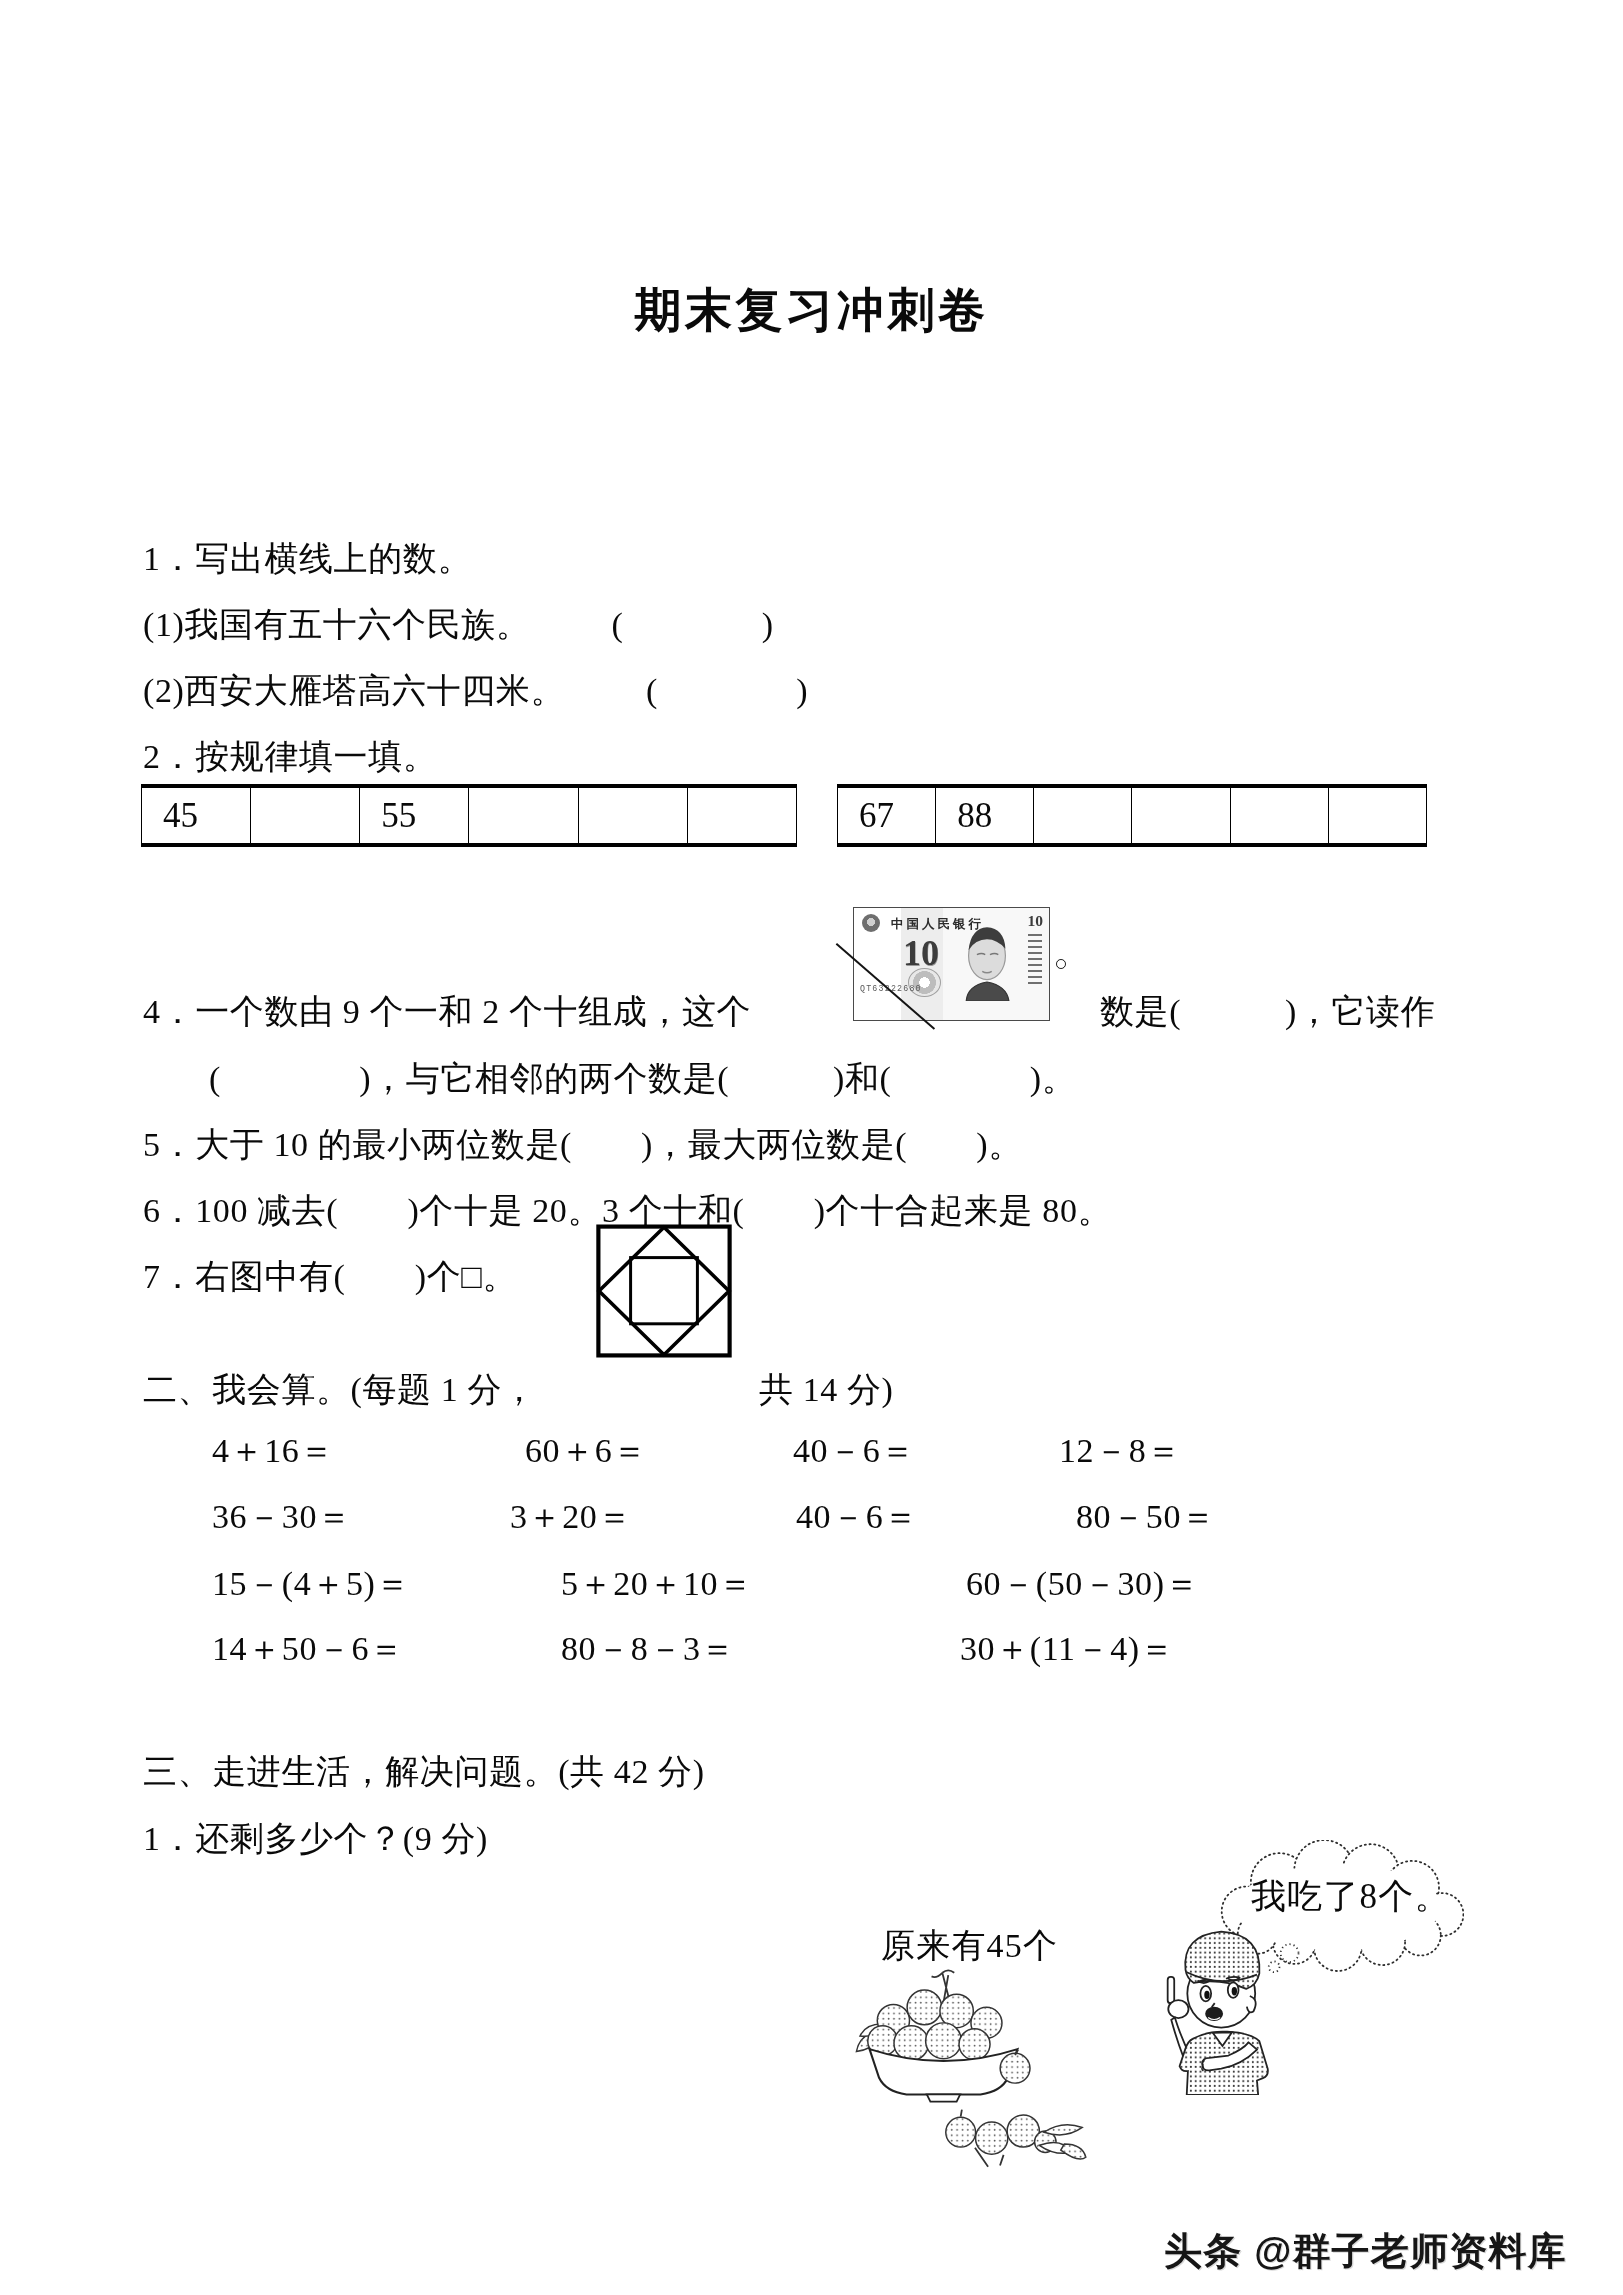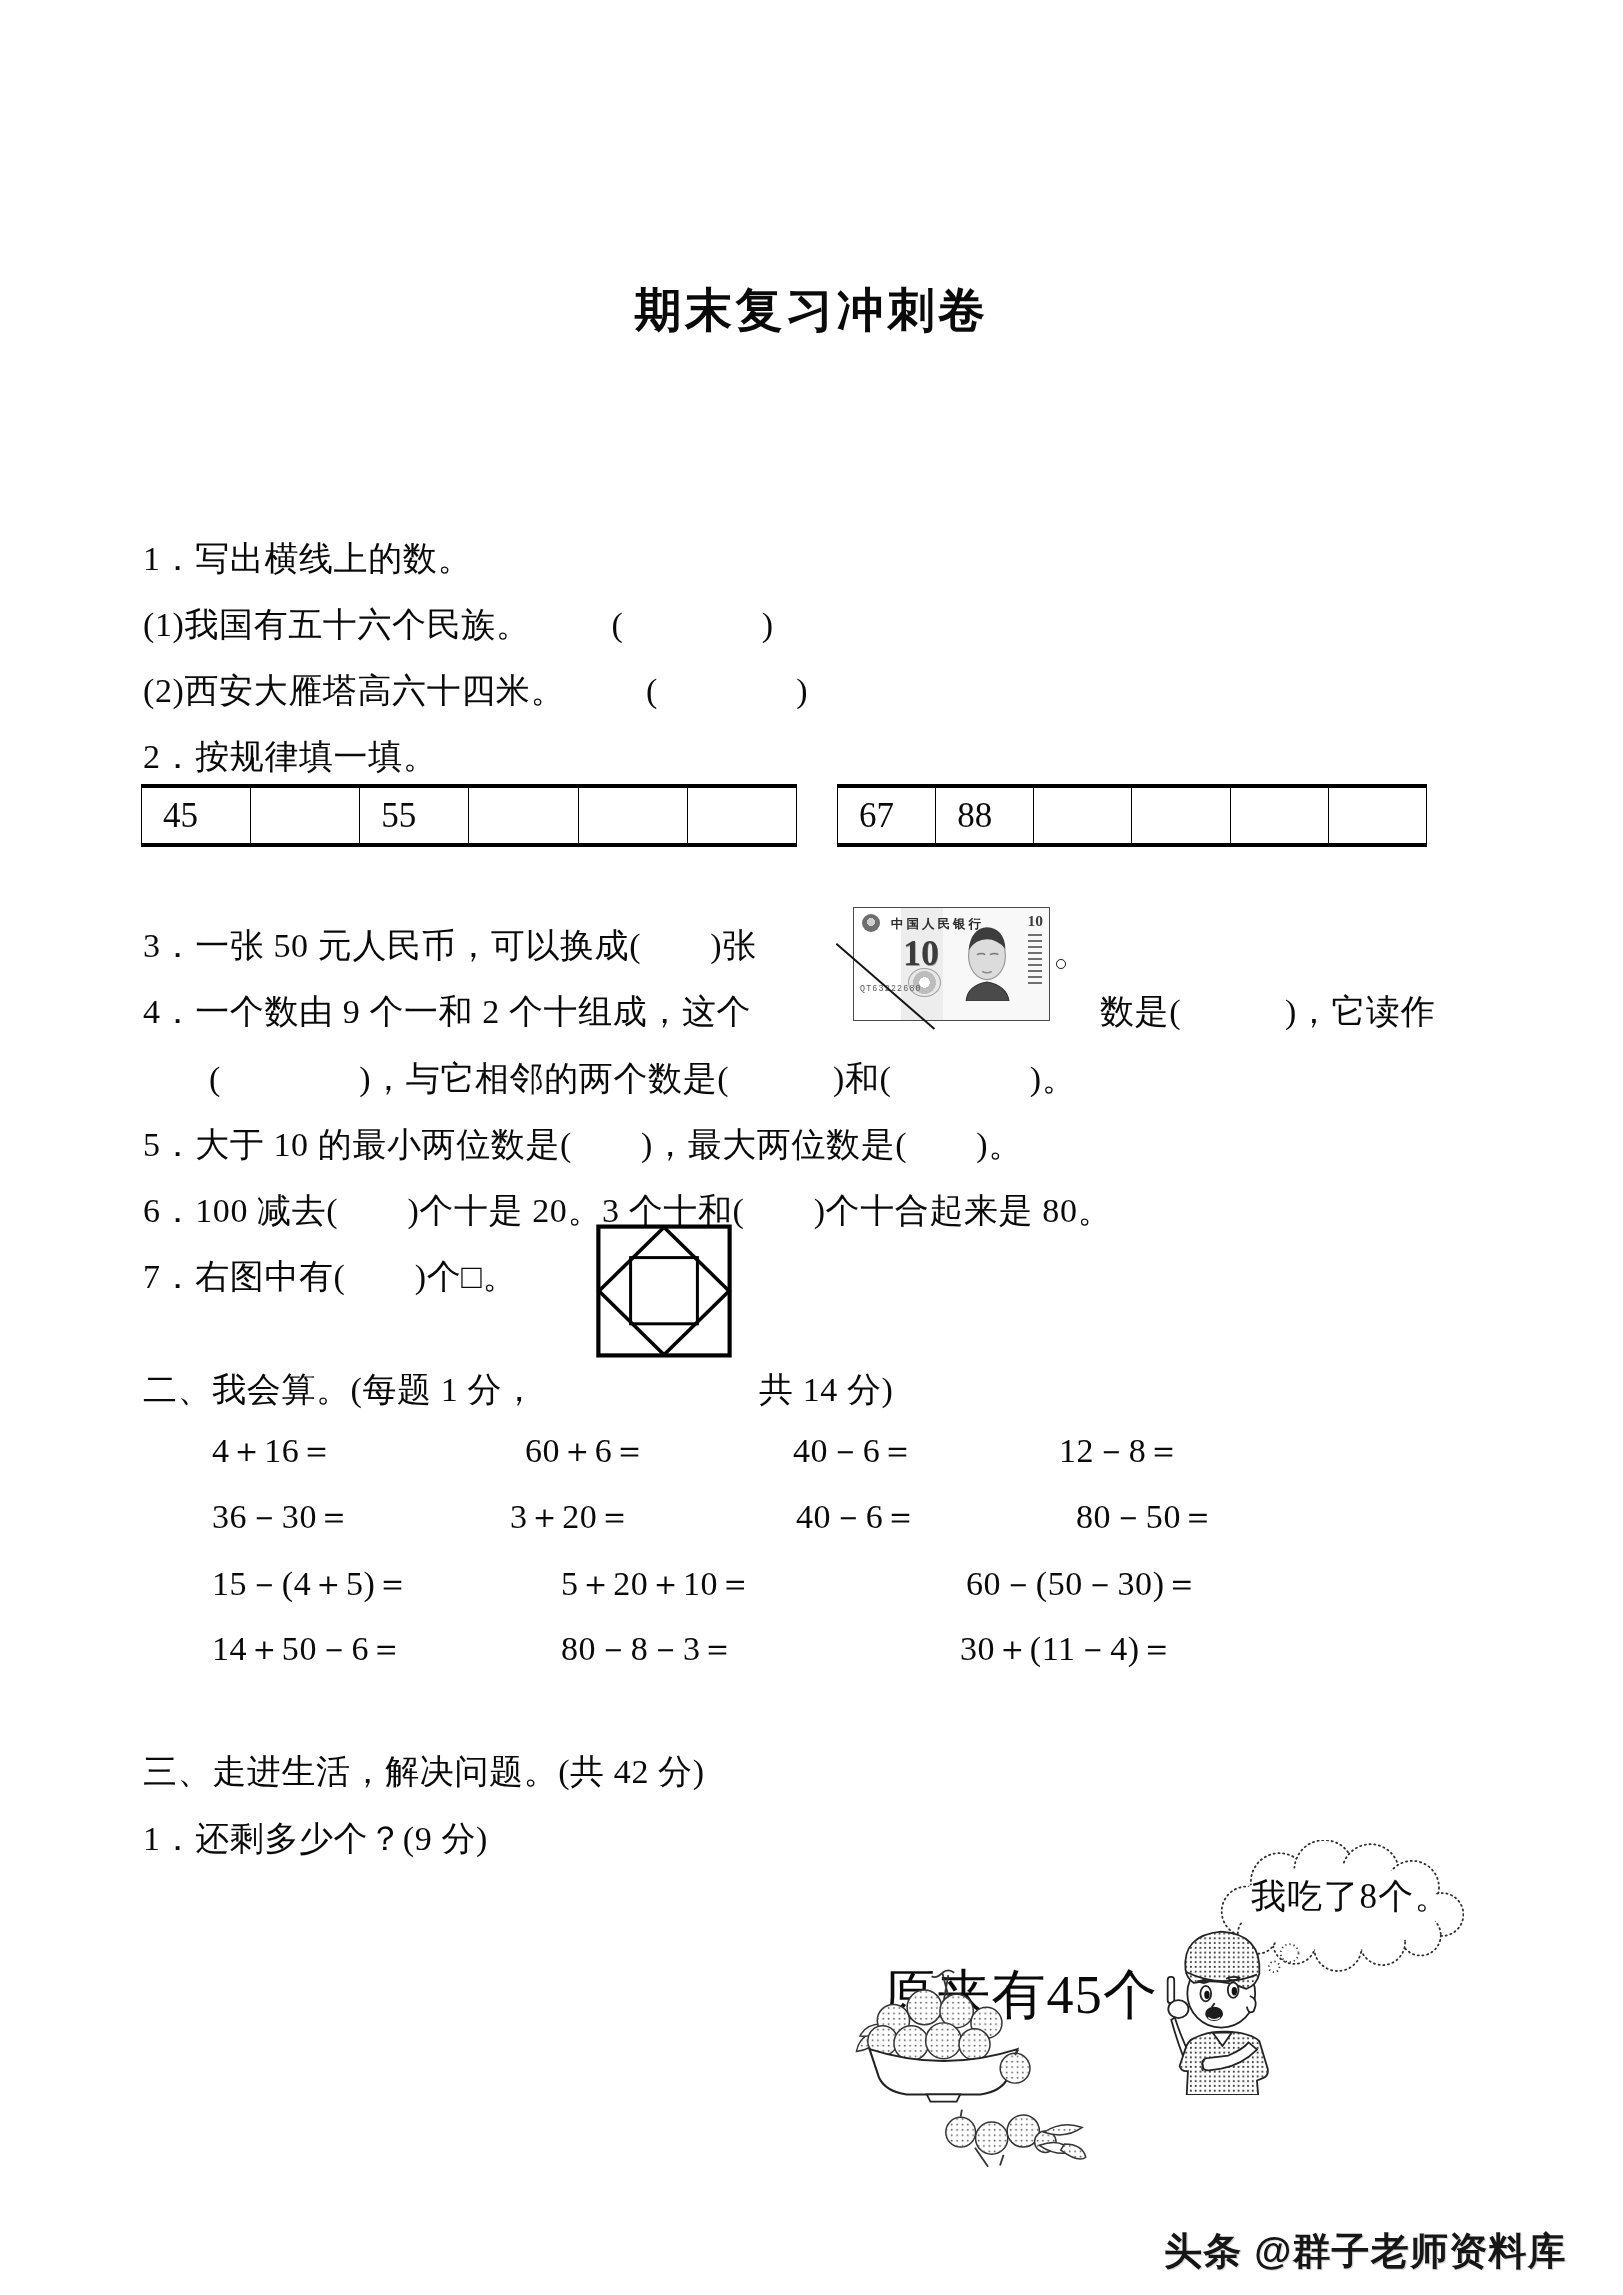--- a/index.html
+++ b/index.html
@@ -62,21 +62,21 @@
   .note .squiggles{position:absolute;right:7.2px;top:26px;width:14.3px;height:50px;
     background:repeating-linear-gradient(#707070 0 1.8px,transparent 1.8px 6px);}
   .note .serial{position:absolute;left:6px;top:76px;font-size:8.3px;letter-spacing:1.2px;color:#5a5a5a;
     font-family:"Liberation Mono","DejaVu Sans Mono",monospace;}
   .note .scanline{position:absolute;left:-16.7px;top:35px;width:130px;height:0;
     border-top:2.4px solid #141414;transform:rotate(41deg);transform-origin:left top;}
   .q3period{position:absolute;left:1056px;top:959px;width:7.8px;height:7.8px;
     border:1.8px solid #111;border-radius:50%;}
   .figure7{position:absolute;left:596px;top:1224px;}
   .calc{position:absolute;font-size:34px;white-space:nowrap;letter-spacing:0.6px;}
-  .bowl-label{position:absolute;left:881px;top:1923px;font-size:54px;letter-spacing:1.2px;white-space:nowrap;margin-top:36px;}
+  .bowl-label{position:absolute;left:881px;top:1923px;font-size:34px;letter-spacing:1.2px;white-space:nowrap;}
   .bubble-text{position:absolute;left:1251px;top:1873px;font-size:35px;white-space:nowrap;letter-spacing:1.2px;}
   .footer{
     position:absolute;left:1164px;top:2226px;
     font-size:38px;font-weight:bold;letter-spacing:1.2px;white-space:nowrap;
     font-family:"Liberation Sans","DejaVu Sans",sans-serif;color:#161616;
     text-shadow:1.2px 1.2px 0 #d9d9d9;
   }
   svg{display:block;}
 </style>
 </head>
@@ -126,21 +126,20 @@
       <td>67</td>
       <td>88</td>
       <td></td>
       <td></td>
       <td></td>
       <td></td>
     </tr>
   </tbody>
     </table>
 
-  <div class="line" style="top:926px">3．一张 50 元人民币，可以换成(　　)张</div>
 
   <div class="note">
     <div class="emblem"></div>
     <div class="bankname">中国人民银行</div>
     <div class="big10">10</div>
     <div class="rosette"></div>
     <div class="corner10">10</div>
     <div class="squiggles"></div>
     <div class="serial">QT63222680</div>
     <svg style="position:absolute;left:100px;top:10.7px" width="66" height="82" viewBox="0 0 110 138">

